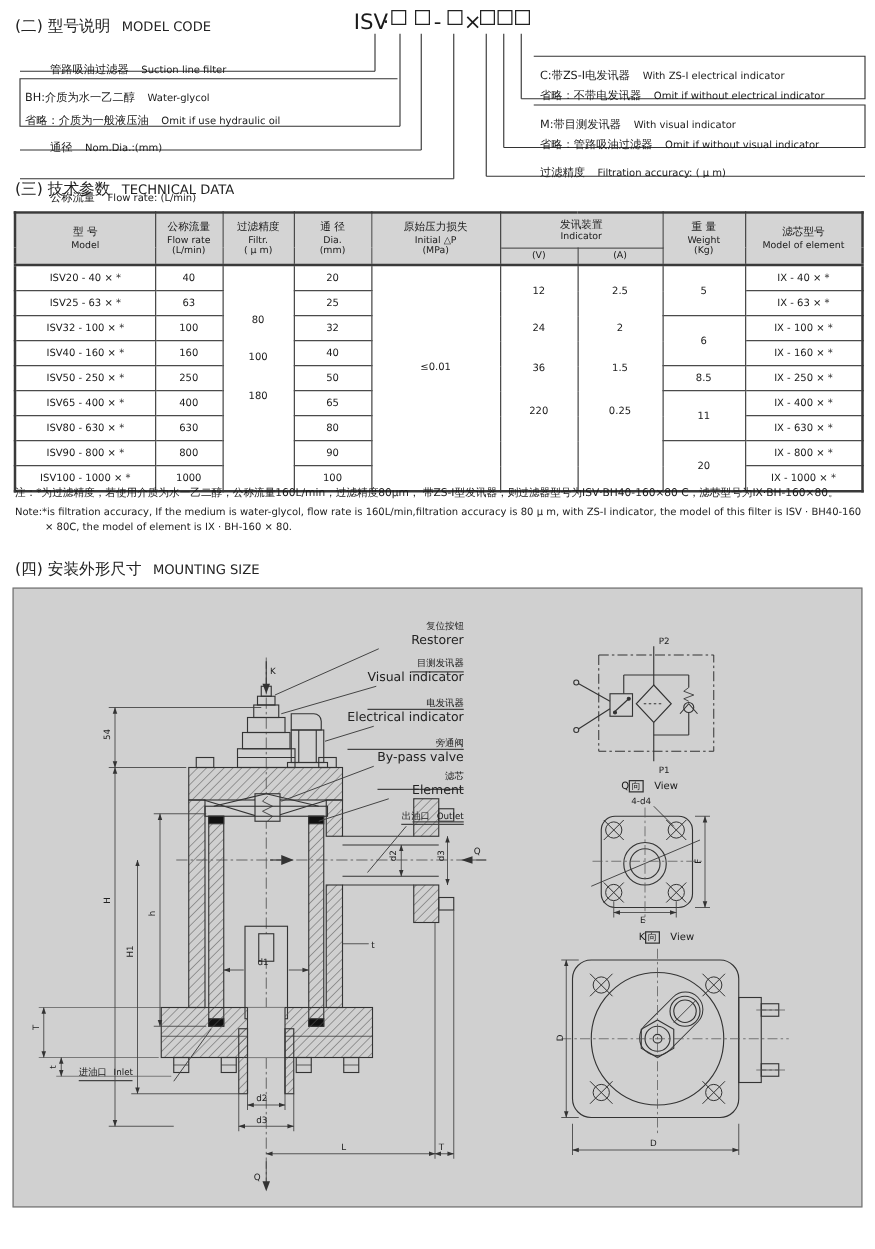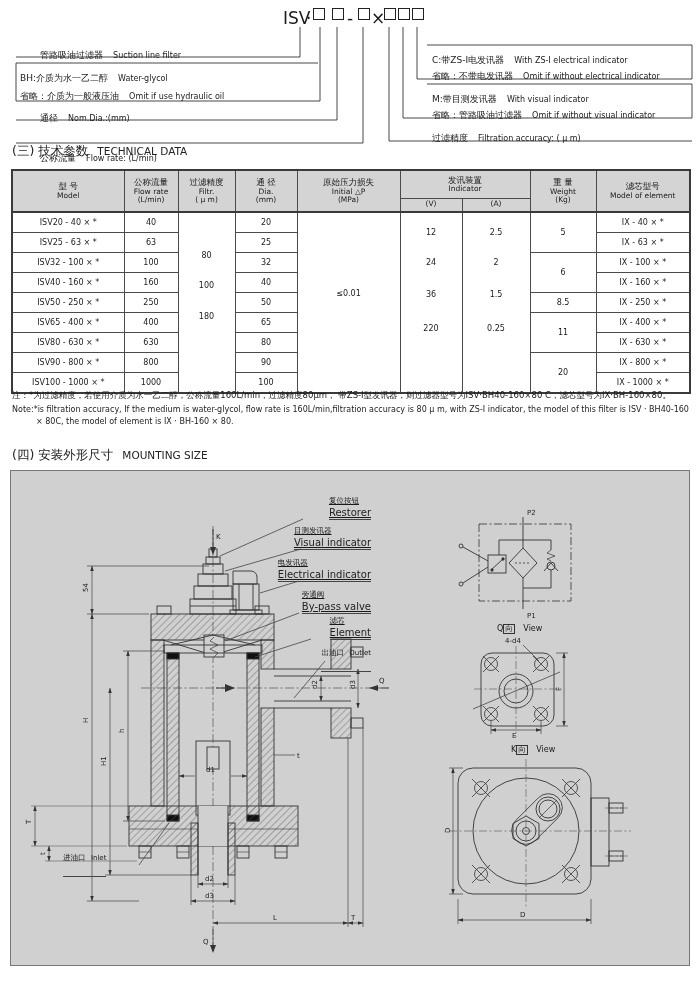--- a/index.html
+++ b/index.html
@@ -29,23 +29,23 @@
   #tech-table tbody td{height:19px;line-height:1;font-size:8px;}
   td.model-cell{text-align:left;padding-left:9px;}
   td.stack{position:relative;}
   td.stack span{position:absolute;left:0;right:0;transform:translateY(-50%);text-align:center;}
   .notes{left:12px;top:389px;width:678px;}
   .note-cn{font-size:8.5px;line-height:1.55;padding-left:22px;text-indent:-22px;}
   .note-en{font-size:8px;line-height:1.5;padding-left:24px;text-indent:-24px;margin-top:2px;color:#222;}
   
   #drawing{left:10px;top:470px;width:680px;height:496px;background:#d0d0d0;border:1.5px solid #777;box-sizing:border-box;}
   #drawing svg{position:absolute;left:0;top:0;}
-  .plabel{position:absolute;right:318px;font-size:7.5px;line-height:1.3;border-bottom:0.8px solid #444;padding-bottom:0;white-space:nowrap;color:#1a1a1a;text-decoration:underline;}
+  .plabel{position:absolute;right:318px;text-align:right;font-size:7.5px;line-height:1.3;border-bottom:0.8px solid #444;padding-bottom:18px;white-space:nowrap;color:#1a1a1a;}
   .plabel .en{font-size:10px;color:#222;}
-  .plabel1{position:absolute;font-size:7.5px;border-bottom:0.8px solid #444;white-space:nowrap;padding-bottom:13px;}
+  .plabel1{position:absolute;font-size:7.5px;border-bottom:0.8px solid #444;white-space:nowrap;padding-bottom:1px;}
   .plabel1 .en{font-size:7px;margin-left:3px;}
   .viewlabel{position:absolute;font-size:8px;white-space:nowrap;}
   .viewlabel .vw{margin-left:6px;}
   .vbox{display:inline-block;border:0.8px solid #333;line-height:1.05;padding:0 1px;font-size:7.5px;}
   svg text{font-family:"DejaVu Sans",sans-serif;font-size:7px;fill:#222;}
   .sec-head3{left:12px;top:140px;}
   .sec-head4{left:12px;top:444px;}
 </style>
 </head>
 <body>
@@ -63,20 +63,24 @@
       <line x1="16" y1="57" x2="300" y2="57"></line>
       <path d="M320,101 L16,101 L16,63 L318,63"></path>
       <line x1="16" y1="120" x2="337" y2="120"></line>
       <line x1="16" y1="143" x2="363" y2="143"></line>
       <line x1="389" y1="141" x2="692" y2="141"></line>
       <path d="M403,118 L692,118 L692,84 L427,84"></path>
       <path d="M417,79 L692,79 L692,45 L427,45"></path>
     </g>
   </svg>
 
+  <div class="heading abs" style="left:12px;top:10px">
+    <span class="cn">(二) 型号说明</span>
+    <span class="en">MODEL CODE</span>
+  </div>
 
   <div class="codeline">
     <span style="left:0">ISV</span>
     <span style="left:23px">·</span>
     <span class="codebox" style="left:30px"></span>
     <span class="codebox" style="left:49px"></span>
     <span style="left:64px">-</span>
     <span class="codebox" style="left:75px"></span>
     <span style="left:88px">×</span>
     <span class="codebox" style="left:101px"></span>

